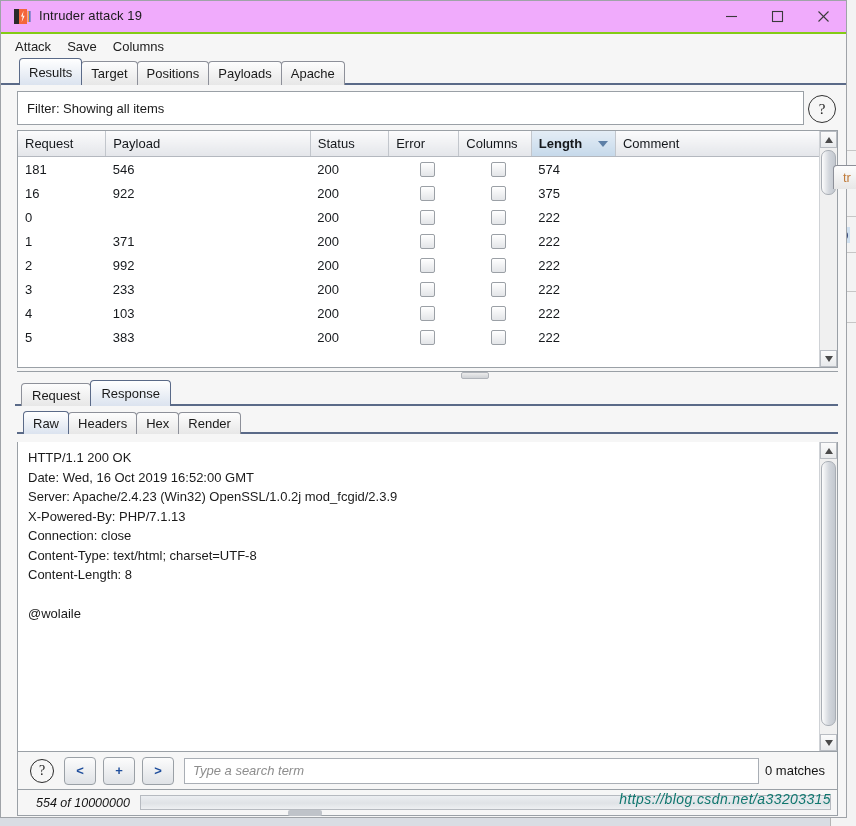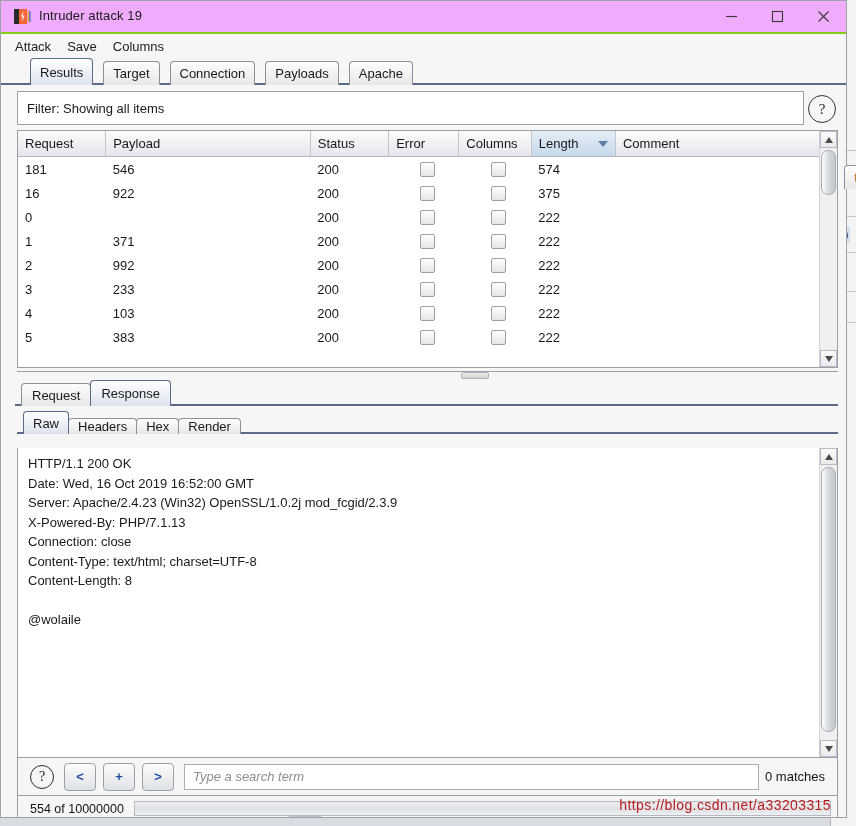--- a/index.html
+++ b/index.html
@@ -123,21 +123,20 @@
     box-sizing: border-box;
     padding: 0 9px;
     display: flex; align-items: center;
     font-size: 13px; color: #1a1a1a;
     background: linear-gradient(to bottom,#fdfdfd 0%, #e7e7e7 100%);
     border: 1px solid #8d9099;
     border-bottom: none;
     border-radius: 4px 4px 0 0;
     margin-right: -1px;
     cursor: default;
-    margin-left: 11px;
   }
   .tab.selected {
     background: linear-gradient(to bottom,#ffffff 0%, #dbe3ef 100%);
     height: 27px;
     border-color: #5a6a88;
     z-index: 3;
   }
 
   
   .filterwrap {
@@ -194,20 +193,21 @@
     text-align: left;
     padding: 3px 0 4px 7px;
     height: 18px;
     color: #15181c;
     cursor: default;
     white-space: nowrap;
     position: relative;
   }
   table.results th.sorted {
     background: linear-gradient(to bottom,#e4edf6 0%,#c6d9ea 100%);
+    font-weight: bold;
   }
   th .sortarrow {
     position: absolute;
     right: 7px; top: 50%;
     transform: translateY(-50%);
     width: 0; height: 0;
     border-left: 5px solid transparent;
     border-right: 5px solid transparent;
     border-top: 6px solid #5d7fa6;
   }
@@ -328,41 +328,41 @@
     margin-top: 3px;
   }
   .viewtabstrip::after {
     content: "";
     position: absolute;
     left: 16px; right: 8px; bottom: 0;
     height: 2px; background: #5a6a88;
   }
   .viewtab {
     position: relative; z-index: 2;
-    height: 16px; box-sizing: border-box;
+    height: 22px; box-sizing: border-box;
     padding: 0 9px;
     display: flex; align-items: center;
     font-size: 13px; color: #1a1a1a;
     background: linear-gradient(to bottom,#fdfdfd 0%, #e7e7e7 100%);
     border: 1px solid #8d9099; border-bottom: none;
     border-radius: 4px 4px 0 0;
     margin-right: -1px;
     cursor: default;
   }
   .viewtab.selected {
     background: linear-gradient(to bottom,#ffffff 0%, #dbe3ef 100%);
     height: 23px;
     border-color: #5a6a88;
     z-index: 3;
   }
 
   
   .respwrap {
     position: relative;
-    margin: 14px 8px 0 16px;
+    margin: 8px 8px 0 16px;
     height: 310px;
     background: #fff;
     border: 1px solid #9aa0a6;
     border-top: none;
     box-sizing: border-box;
     display: flex;
     overflow: hidden;
   }
   .resptext {
     flex: 1;
@@ -429,21 +429,22 @@
   
   .statusbar {
     position: relative;
     margin: 0 8px 0 16px;
     height: 26px;
     display: flex; align-items: center;
     background: #f6f6f6;
     border: 1px solid #9aa0a6;
     border-top: none;
     box-sizing: border-box;
-    padding-left: 12px;
+    padding-left: 18px;
+    font-style: italic;
   }
   .status-count {
     font-size: 12.5px; color: #141414;
     white-space: nowrap;
     margin-right: 10px;
   }
   .progress-track {
     position: relative;
     flex: 1;
     height: 15px;
@@ -454,21 +455,21 @@
     overflow: hidden;
   }
   .progress-fill {
     position: absolute; left: 0; top: 0; bottom: 0;
     background: linear-gradient(to bottom,#cfe6b6,#a9d481);
   }
   .watermark {
     position: absolute;
     right: 6px; top: 1px;
     font-size: 14px;
-    color: #b91c1c;
+    color: #0f766e;
     letter-spacing: .4px;
     white-space: nowrap;
     pointer-events: none;
     font-family: "Liberation Sans", sans-serif;
   }
   .h-scrollstub {
     position: absolute;
     left: 270px; bottom: -1px;
     width: 34px; height: 6px;
     background: #bfc3c9;
@@ -528,21 +529,21 @@
 
     <div class="menubar">
       <span class="menu-item">Attack</span>
       <span class="menu-item">Save</span>
       <span class="menu-item">Columns</span>
     </div>
 
     <div class="tabstrip">
       <div class="tab selected">Results</div>
       <div class="tab">Target</div>
-      <div class="tab">Connection</div>
+      <div class="tab">Positions</div>
       <div class="tab">Payloads</div>
       <div class="tab">Apache</div>
     </div>
 
     <div class="filterwrap">
       <div class="filterbox">Filter: Showing all items</div>
       <div class="help-circle">?</div>
     </div>
 
     <div class="tablewrap">

